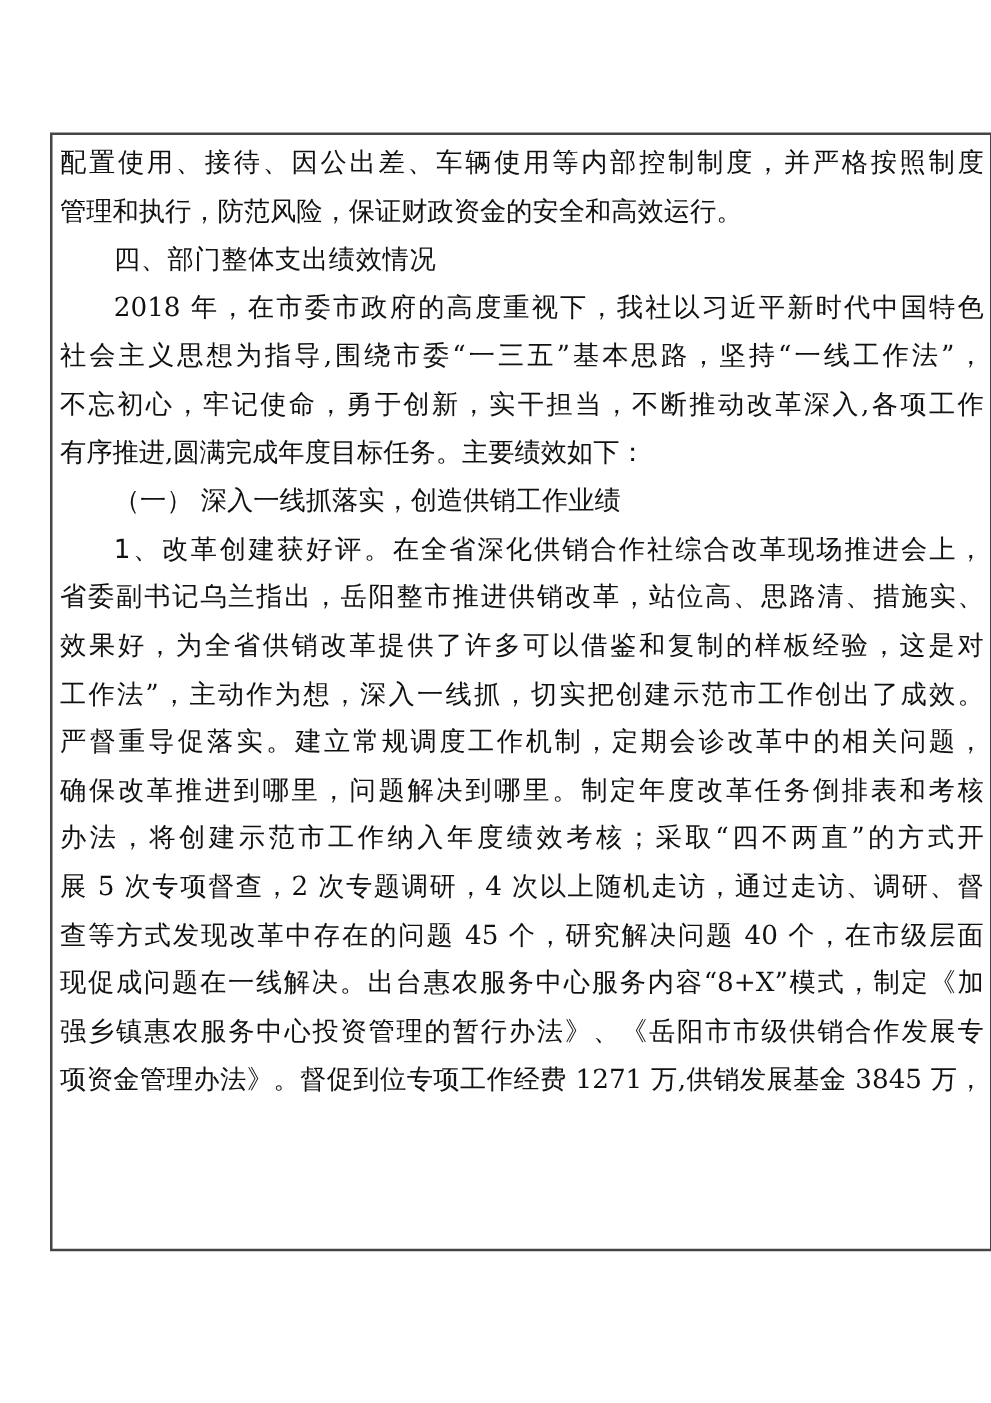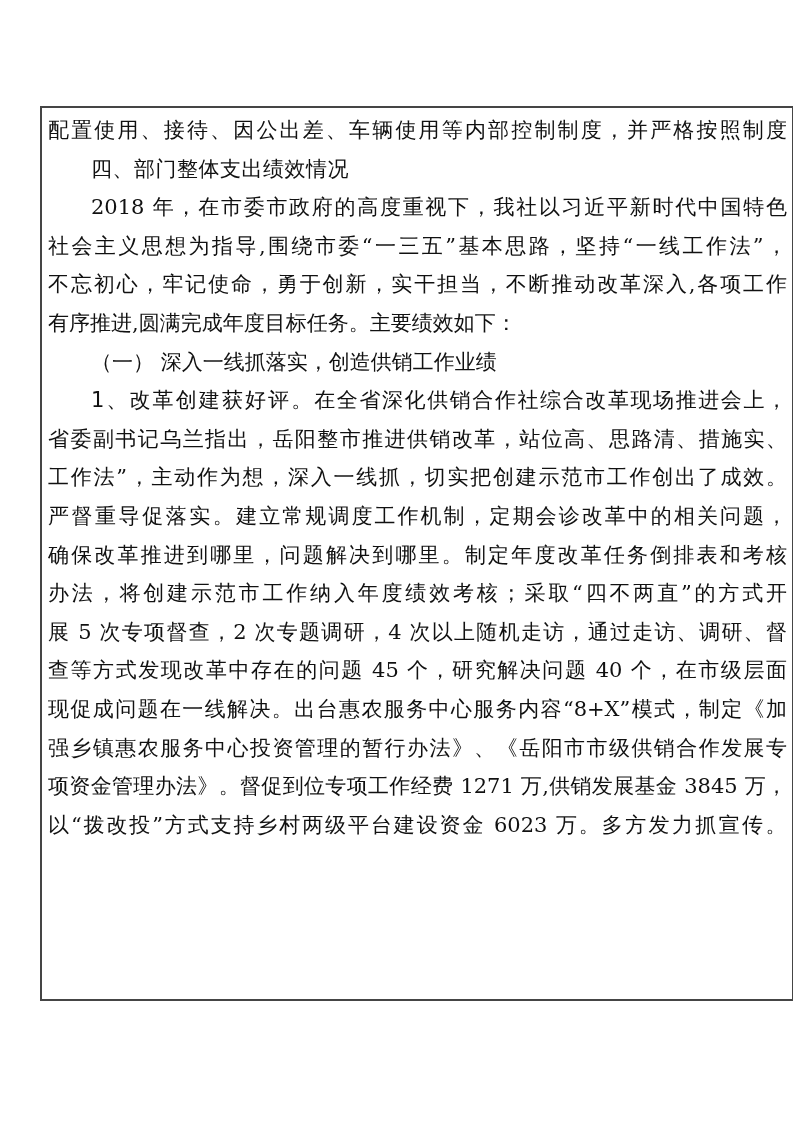--- a/index.html
+++ b/index.html
@@ -49,32 +49,33 @@
     font-family: "DejaVu Sans", "Liberation Sans", sans-serif;
     letter-spacing: 0.5px;
   }
 </style>
 </head>
 <body>
 
 <div class="page">
   <div class="content-cell" style="border-color: rgb(69, 69, 69);">
       <div class="line"><span class="seg">配置使用、接待、因公出差、车辆使用等内部控制制度，并严格按照制度</span></div>
+      <div class="line nofill"><span class="seg">管理和执行，防范风险，保证财政资金的安全和高效运行。</span></div>
       <div class="line indent nofill"><span class="seg bold">四、部门整体支出绩效情况</span></div>
       <div class="line indent"><span class="seg">2018 年，在市委市政府的高度重视下，我社以习近平新时代中国特色</span></div>
       <div class="line"><span class="seg">社会主义思想为指导,围绕市委“一三五”基本思路，坚持“一线工作法”，</span></div>
       <div class="line"><span class="seg">不忘初心，牢记使命，勇于创新，实干担当，不断推动改革深入,各项工作</span></div>
       <div class="line nofill"><span class="seg">有序推进,圆满完成年度目标任务。主要绩效如下：</span></div>
       <div class="line indent nofill"><span class="seg">（一） 深入一线抓落实，创造供销工作业绩</span></div>
       <div class="line indent"><span class="seg bold">1、改革创建获好评。</span><span class="seg">在全省深化供销合作社综合改革现场推进会上，</span></div>
       <div class="line"><span class="seg">省委副书记乌兰指出，岳阳整市推进供销改革，站位高、思路清、措施实、</span></div>
+      <div class="line"><span class="seg">效果好，为全省供销改革提供了许多可以借鉴和复制的样板经验，这是对</span></div>
       <div class="line"><span class="seg">工作法”，主动作为想，深入一线抓，切实把创建示范市工作创出了成效。</span></div>
       <div class="line"><span class="seg bold">严督重导促落实。</span><span class="seg">建立常规调度工作机制，定期会诊改革中的相关问题，</span></div>
       <div class="line"><span class="seg">确保改革推进到哪里，问题解决到哪里。制定年度改革任务倒排表和考核</span></div>
       <div class="line"><span class="seg">办法，将创建示范市工作纳入年度绩效考核；采取“四不两直”的方式开</span></div>
       <div class="line"><span class="seg">展 5 次专项督查，2 次专题调研，4 次以上随机走访，通过走访、调研、督</span></div>
       <div class="line"><span class="seg">查等方式发现改革中存在的问题 45 个，研究解决问题 40 个，在市级层面</span></div>
       <div class="line"><span class="seg">现促成问题在一线解决。出台惠农服务中心服务内容“8+X”模式，制定《加</span></div>
       <div class="line"><span class="seg">强乡镇惠农服务中心投资管理的暂行办法》、《岳阳市市级供销合作发展专</span></div>
       <div class="line"><span class="seg">项资金管理办法》。督促到位专项工作经费 1271 万,供销发展基金 3845 万，</span></div>
-      <div class="line"><span class="seg">以“拨改投”方式支持乡村两级平台建设资金 6023 万。</span><span class="seg bold">多方发力抓宣传。</span></div>
     </div>
 </div>
 
 </body></html>

